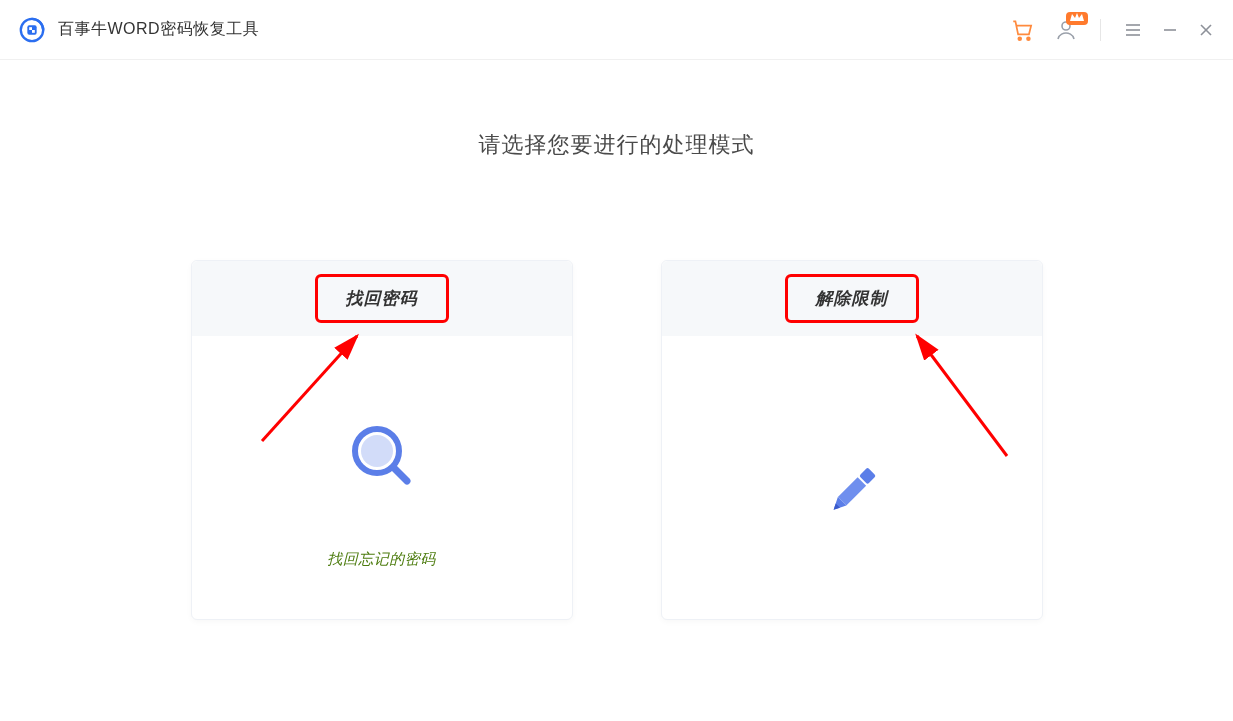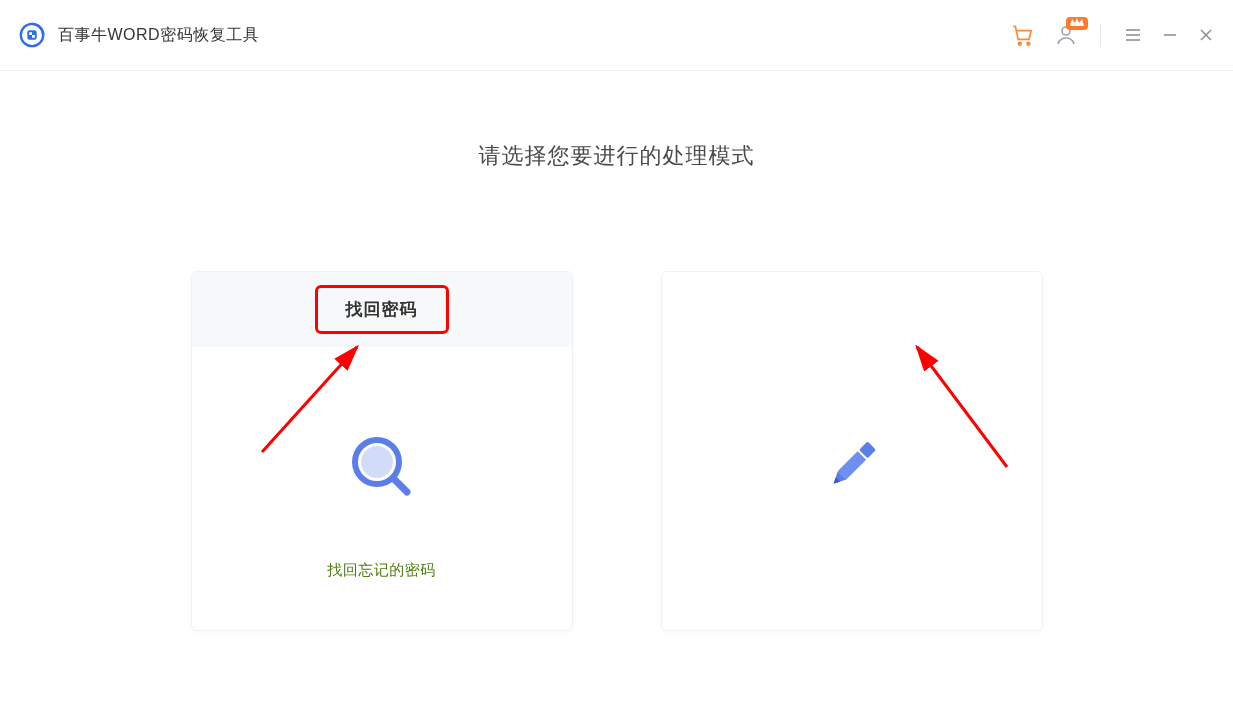--- a/index.html
+++ b/index.html
@@ -5,21 +5,21 @@
     * { margin: 0; padding: 0; box-sizing: border-box; }
     body {
       font-family: "Microsoft YaHei", -apple-system, sans-serif;
       background: #ffffff;
       width: 1233px;
       height: 721px;
       overflow: hidden;
       position: relative;
     }
     .titlebar {
-      height: 71px;
+      height: 60px;
       display: flex;
       align-items: center;
       padding: 0 18px;
       border-bottom: 1px solid #f0f0f0;
       justify-content: space-between;
     }
     .titlebar-left { display: flex; align-items: center; gap: 12px; }
     .app-logo {
       width: 28px; height: 28px;
       display: flex; align-items: center; justify-content: center;
@@ -60,20 +60,21 @@
     }
     .prompt-heading {
       font-size: 22px;
       color: #4a4a4a;
       letter-spacing: 1px;
     }
     .cards {
       margin-top: 100px;
       display: flex;
       gap: 88px;
+      font-style: italic;
     }
     .card {
       width: 382px;
       height: 360px;
       border: 1px solid #eef1f6;
       border-radius: 6px;
       display: flex;
       flex-direction: column;
       align-items: center;
       cursor: pointer;
@@ -201,20 +202,25 @@
           <circle cx="30" cy="30" r="22" fill="none" stroke="#5b7ee8" stroke-width="6"></circle>
           <circle cx="24" cy="24" r="8" fill="#ffffff" opacity="0.9"></circle>
           <circle cx="30" cy="30" r="16" fill="#8fa8ef" opacity="0.4"></circle>
           <line x1="47" y1="47" x2="60" y2="60" stroke="#5b7ee8" stroke-width="7" stroke-linecap="round"></line>
         </svg>
       </div>
       <div class="card-desc">找回忘记的密码</div>
     </div>
 
     <div class="card">
+      <div class="card-header">
+        <div class="highlight-box">
+          <div class="card-title">解除限制</div>
+        </div>
+      </div>
       <svg class="annotation-arrow" style="right:25px; top:65px;" width="120" height="135" viewBox="0 0 120 135">
         <defs>
             <marker id="ah2" markerWidth="10" markerHeight="10" refX="8" refY="3" orient="auto">
               <path d="M0,0 L9,3 L0,6 Z" fill="#ff0000"></path>
             </marker>
           </defs>
         <line x1="110" y1="130" x2="20" y2="10" stroke="#ff0000" stroke-width="3" marker-end="url(#ah2)"></line>
       </svg>
       <div class="card-icon-area">
         <svg width="70" height="70" viewBox="0 0 70 70">

